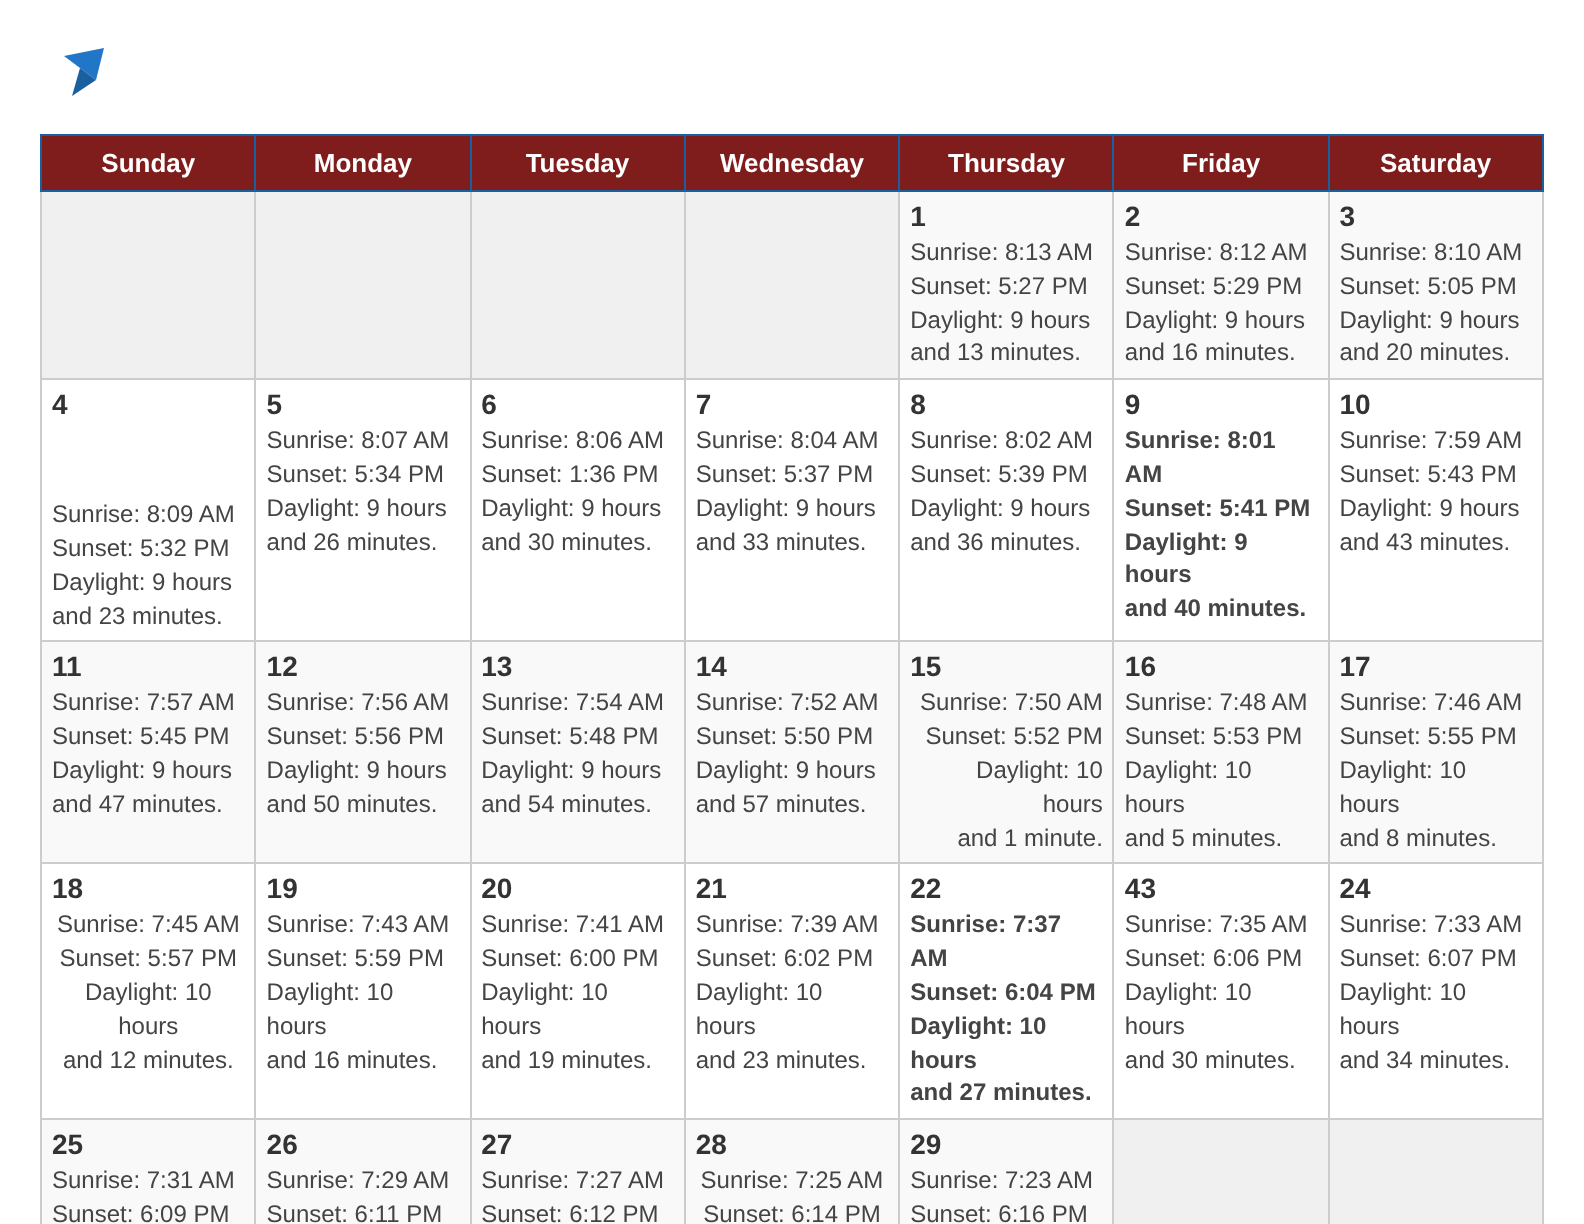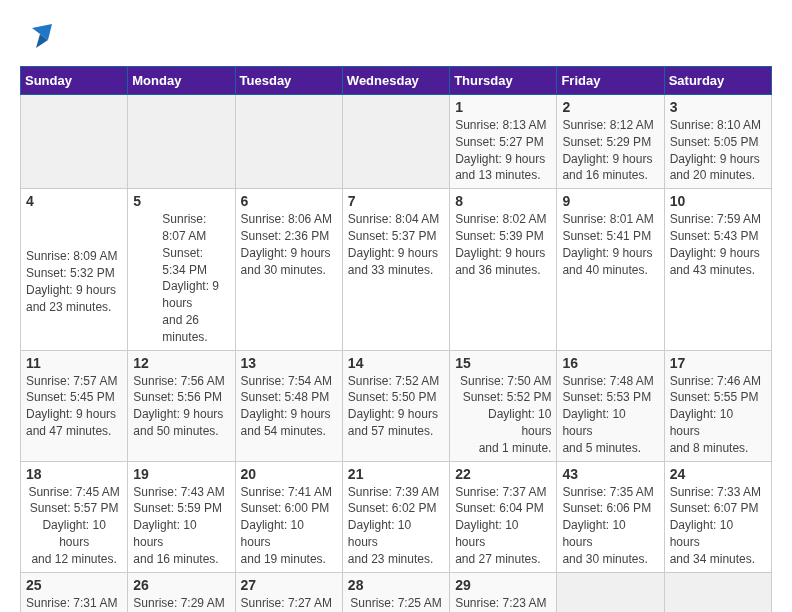--- a/index.html
+++ b/index.html
@@ -33,25 +33,25 @@
     .location {
       font-size: 16px;
       color: #555;
     }
     table {
       width: 100%;
       border-collapse: collapse;
       table-layout: fixed;
     }
     thead tr th {
-      background-color: #4c1d95;
+      background-color: #7f1d1d;
       color: white;
       padding: 6px 4px;
       font-size: 13px;
-      text-align: left;
+      text-align: center;
       border: 1px solid #1a5fa0;
     }
     tbody tr td {
       border: 1px solid #ccc;
       vertical-align: top;
       padding: 4px 5px;
       height: 90px;
       font-size: 10.5px;
       color: #333;
       background: #fff;
@@ -144,49 +144,49 @@
       <tr>
         <td>
           <span class="day-number">4</span>
           <div class="day-info" style="white-space: pre-line; margin-top: 39px;">Sunrise: 8:09 AM
 Sunset: 5:32 PM
 Daylight: 9 hours
 and 23 minutes.</div>
         </td>
         <td>
           <span class="day-number">5</span>
-          <div class="day-info" style="white-space: pre-line; margin-left: 29px;">Sunrise: 8:07 AM
+          <div class="day-info" style="white-space: pre-line;">Sunrise: 8:07 AM
 Sunset: 5:34 PM
 Daylight: 9 hours
 and 26 minutes.</div>
         </td>
         <td>
           <span class="day-number">6</span>
           <div class="day-info" style="white-space: pre-line;">Sunrise: 8:06 AM
-Sunset: 2:36 PM
+Sunset: 1:36 PM
 Daylight: 9 hours
 and 30 minutes.</div>
         </td>
         <td>
           <span class="day-number">7</span>
           <div class="day-info" style="white-space: pre-line;">Sunrise: 8:04 AM
 Sunset: 5:37 PM
 Daylight: 9 hours
 and 33 minutes.</div>
         </td>
         <td>
           <span class="day-number">8</span>
           <div class="day-info" style="white-space: pre-line;">Sunrise: 8:02 AM
 Sunset: 5:39 PM
 Daylight: 9 hours
 and 36 minutes.</div>
         </td>
         <td>
           <span class="day-number">9</span>
-          <div class="day-info" style="white-space: pre-line;">Sunrise: 8:01 AM
+          <div class="day-info" style="white-space: pre-line; font-weight: bold;">Sunrise: 8:01 AM
 Sunset: 5:41 PM
 Daylight: 9 hours
 and 40 minutes.</div>
         </td>
         <td>
           <span class="day-number">10</span>
           <div class="day-info" style="white-space: pre-line;">Sunrise: 7:59 AM
 Sunset: 5:43 PM
 Daylight: 9 hours
 and 43 minutes.</div>
@@ -267,21 +267,21 @@
         </td>
         <td>
           <span class="day-number">21</span>
           <div class="day-info" style="white-space: pre-line;">Sunrise: 7:39 AM
 Sunset: 6:02 PM
 Daylight: 10 hours
 and 23 minutes.</div>
         </td>
         <td>
           <span class="day-number">22</span>
-          <div class="day-info" style="white-space: pre-line;">Sunrise: 7:37 AM
+          <div class="day-info" style="white-space: pre-line; font-weight: bold;">Sunrise: 7:37 AM
 Sunset: 6:04 PM
 Daylight: 10 hours
 and 27 minutes.</div>
         </td>
         <td>
           <span class="day-number">43</span>
           <div class="day-info" style="white-space: pre-line;">Sunrise: 7:35 AM
 Sunset: 6:06 PM
 Daylight: 10 hours
 and 30 minutes.</div>

